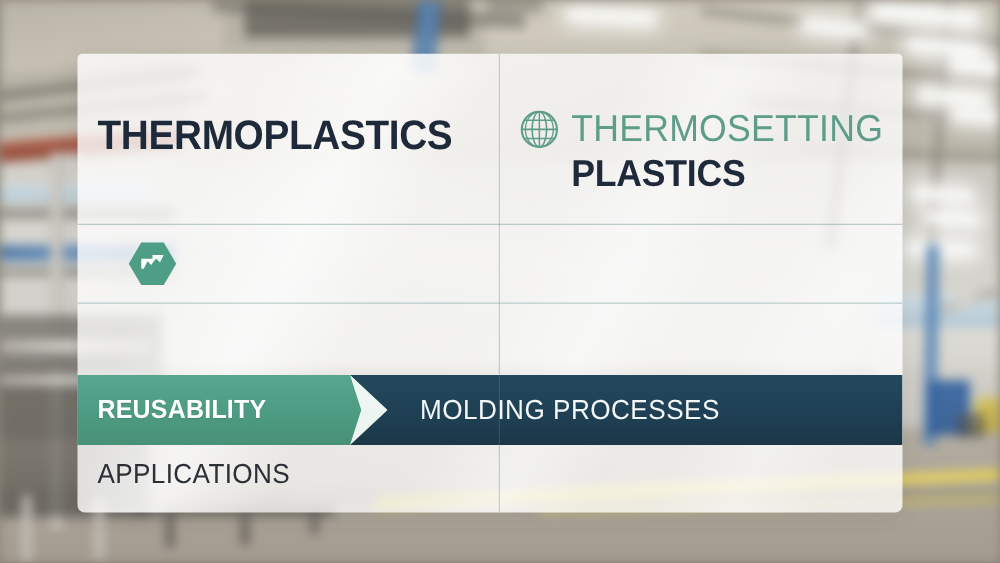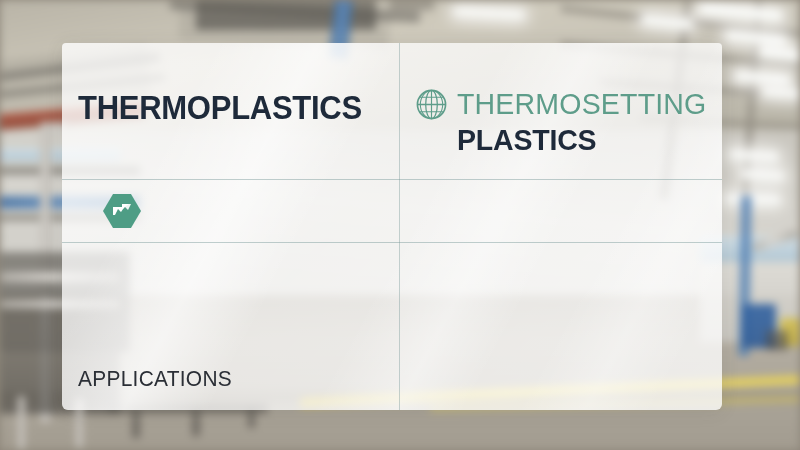--- a/index.html
+++ b/index.html
@@ -138,21 +138,21 @@
     font-size:33px; font-weight:bold;
     letter-spacing:-0.3px;
     color:#1e2a3a;
     font-family:"Liberation Sans", sans-serif;
     transform:scaleX(.94); transform-origin:left center;
   }
   .title-right {
     position:absolute; left:353px; top:44px;
     width:300px;
   }
-  .ts-row { display:flex; align-items:center; gap:9px; }
+  .ts-row { display:flex; gap:9px; }
   .ts-word {
     font-size:30px; font-weight:400; letter-spacing:.2px;
     color:#5e9d8a;
     transform:scaleX(.95); transform-origin:left center;
     white-space:nowrap;
   }
   .ts-word2 {
     font-size:30px; font-weight:bold; letter-spacing:-.2px;
     color:#1e2a3a; margin-left:42px; margin-top:2px;
     transform:scaleX(.95); transform-origin:left center;
@@ -305,15 +305,24 @@
           <path d="M5 9.5 H29" stroke="#5e9d8a" stroke-width="1.1" fill="none"></path>
           <path d="M5 24.5 H29" stroke="#5e9d8a" stroke-width="1.1" fill="none"></path>
           <line x1="17" y1="2.5" x2="17" y2="31.5" stroke="#5e9d8a" stroke-width="1.2"></line>
         </svg>
       </span>
       <span class="ts-word">THERMOSETTING</span>
     </div>
     <div class="ts-word2">PLASTICS</div>
   </div>
 
+  <div id="bannerRow">
+    <div class="banner-dark">
+      <div class="banner-dark-vdiv"></div>
+    </div>
+    <div class="banner-green"></div>
+    <div class="banner-green-edge"></div>
+    <div class="lbl-reuse">REUSABILITY</div>
+    <div class="lbl-mold">MOLDING PROCESSES</div>
+  </div>
 
   <div class="lbl-apps">APPLICATIONS</div>
 </div>
 
 </body></html>

